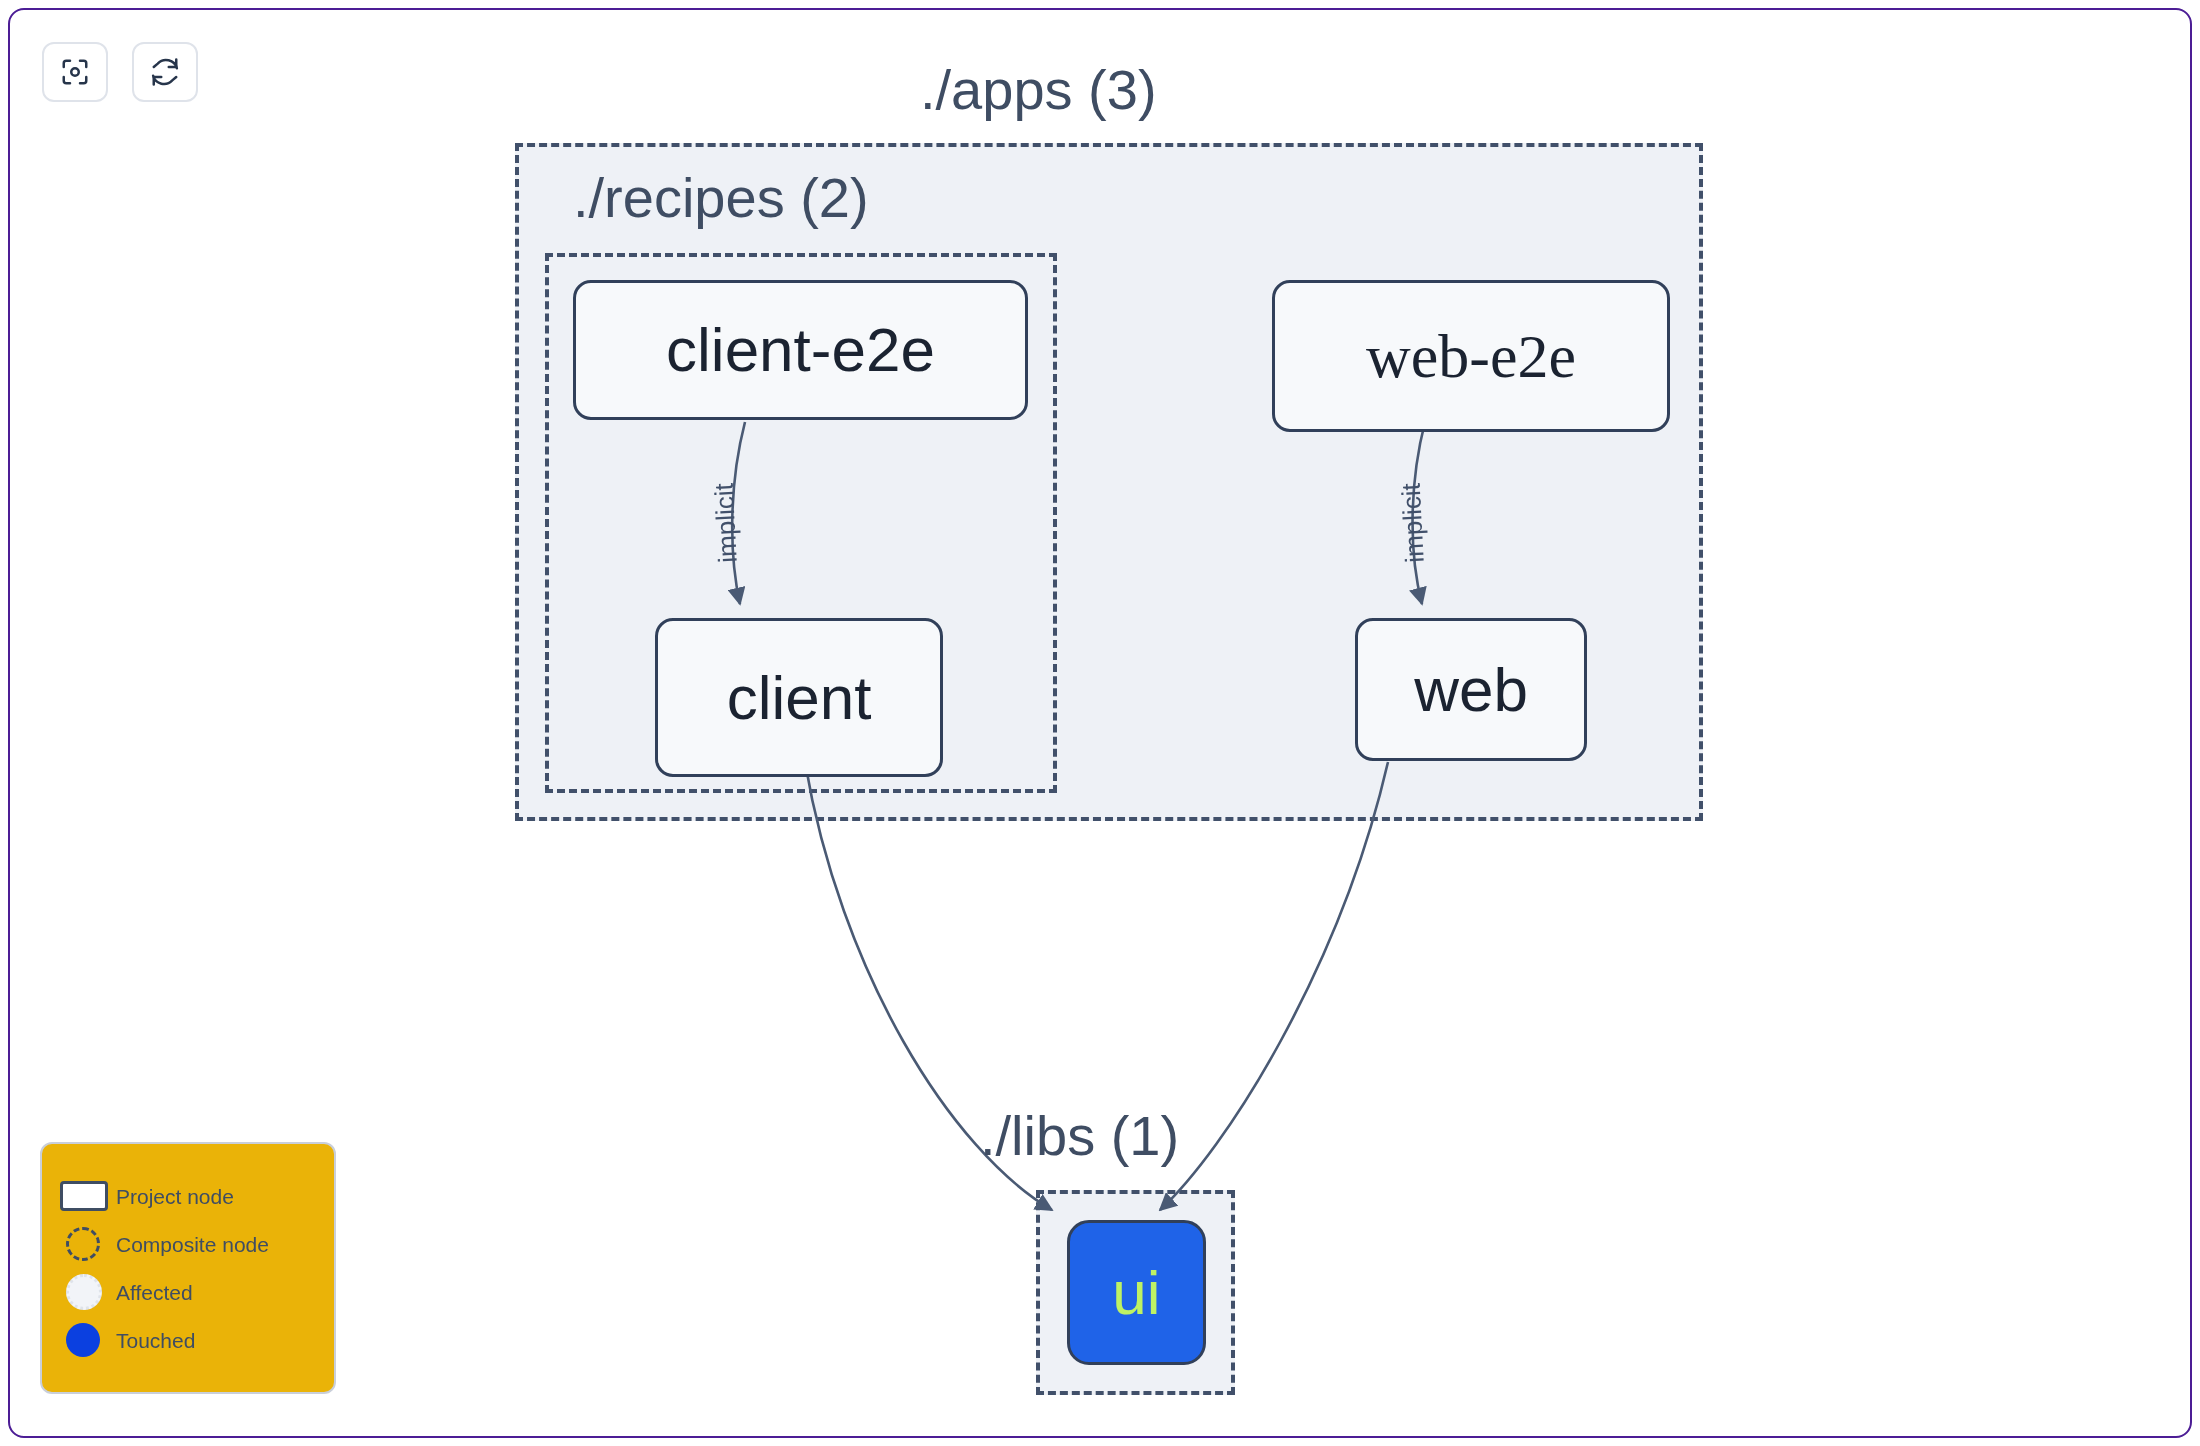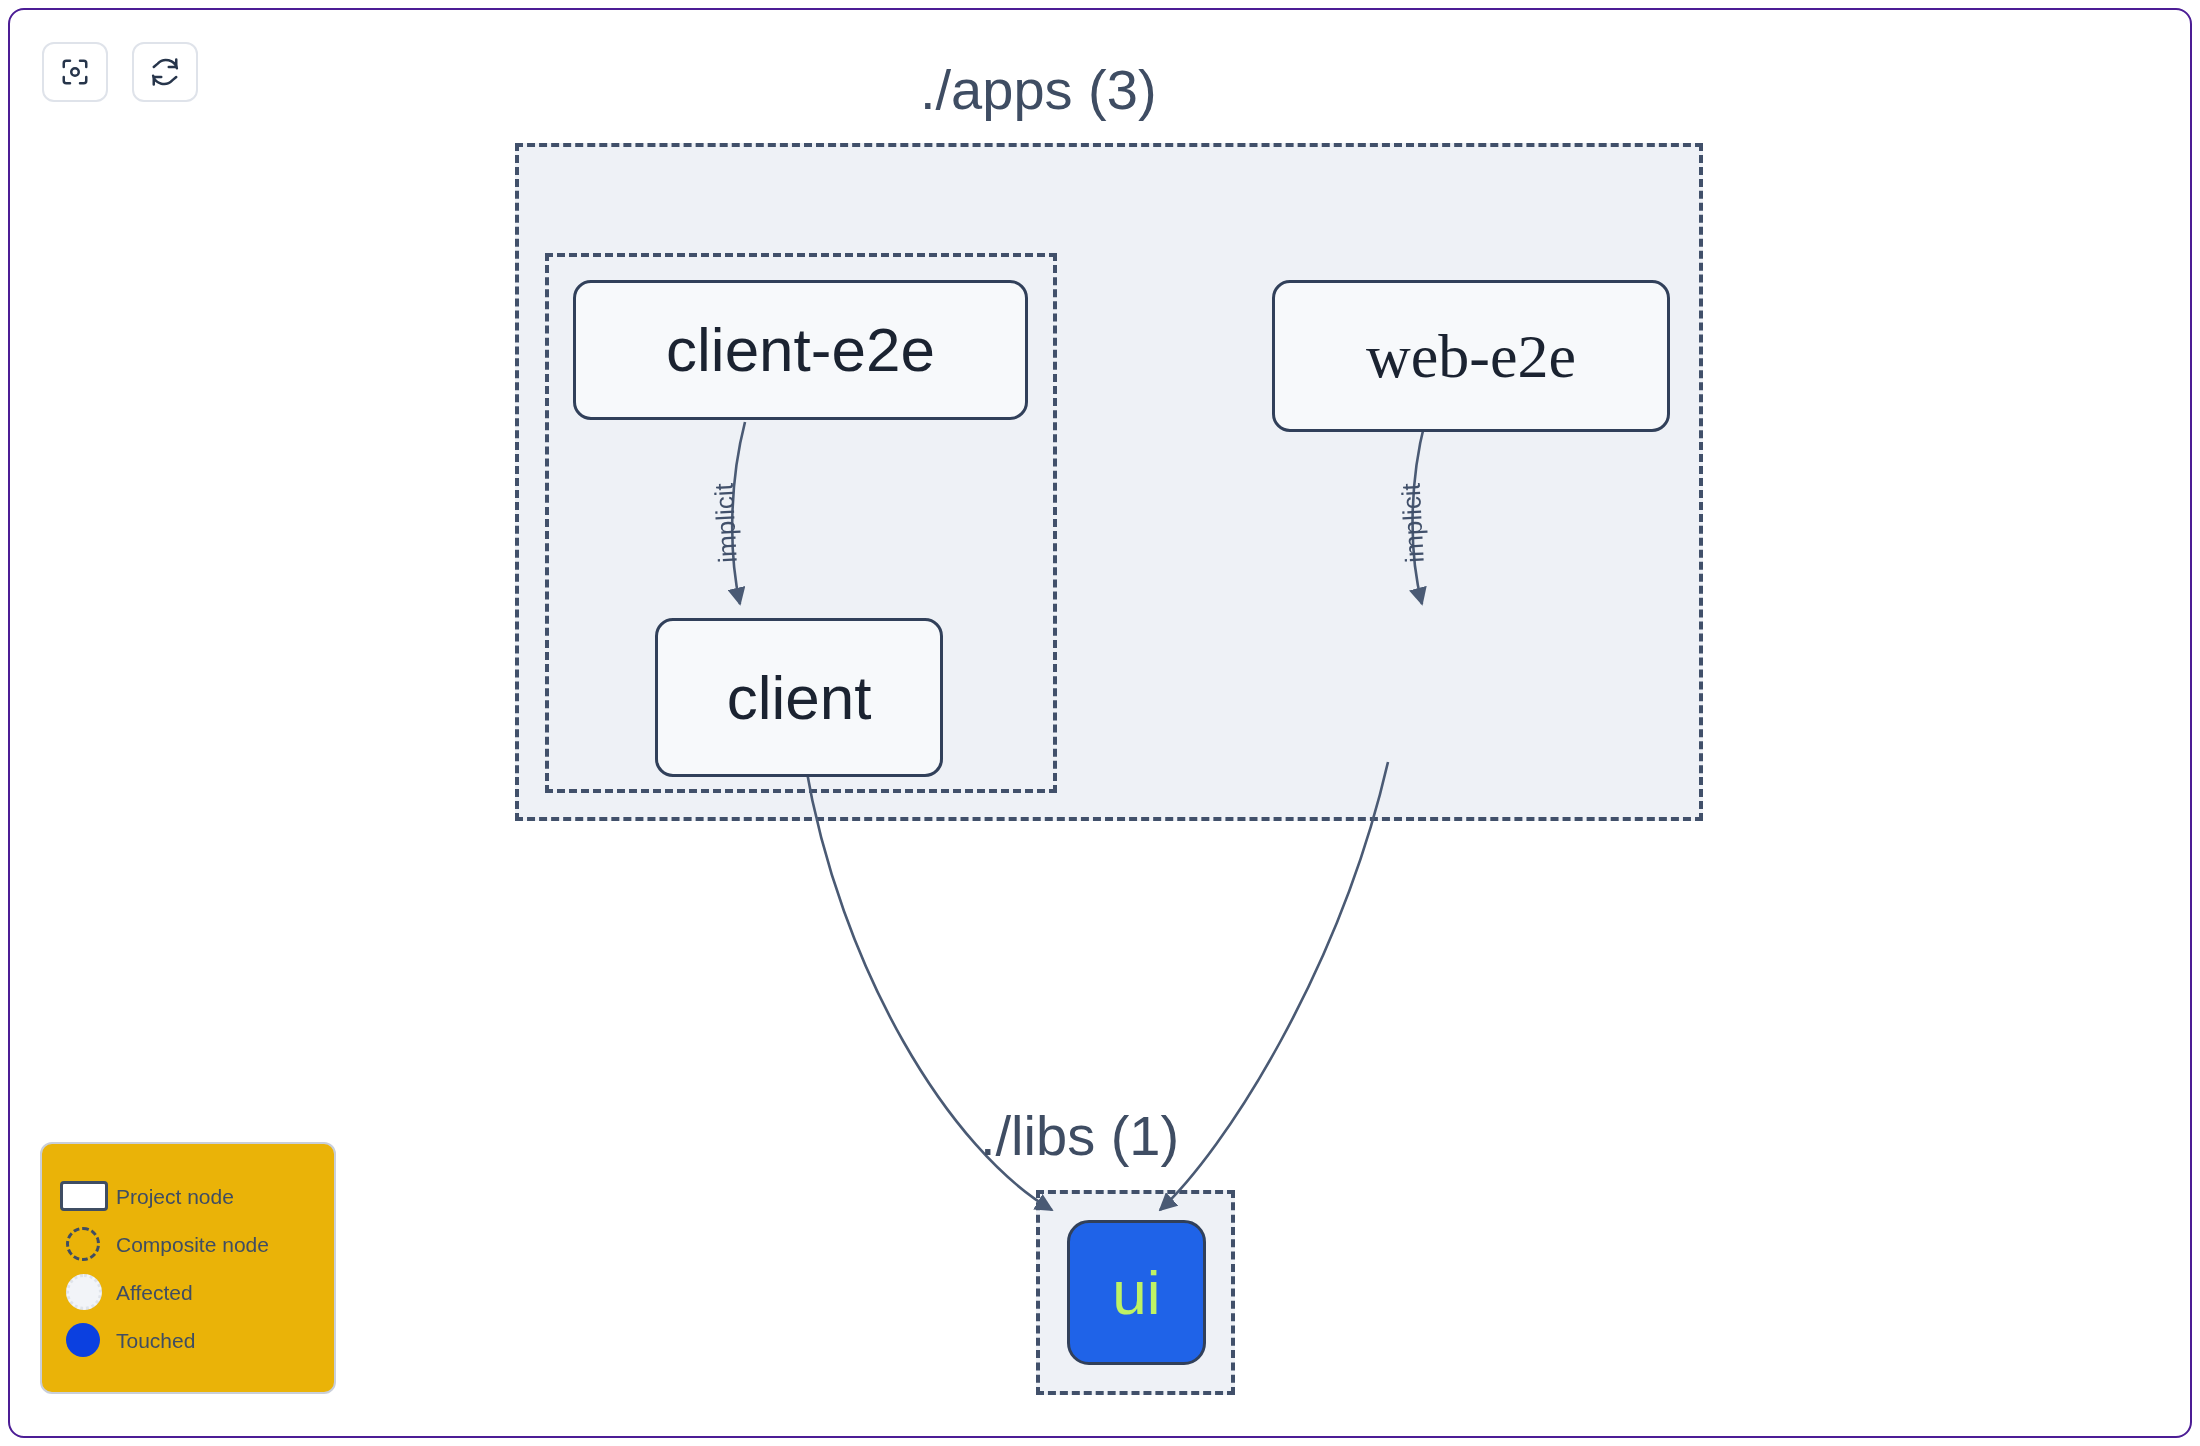--- a/index.html
+++ b/index.html
@@ -188,36 +188,40 @@
       </span>
     </div>
   </div>
 
   <div id="graph-canvas">
 
     <div class="composite" style="left:505px; top:133px; width:1188px; height:678px;"></div>
     <div class="composite-label" style="left:910px; top:52px;">./apps (3)</div>
 
     <div class="composite" style="left:535px; top:243px; width:512px; height:540px;"></div>
+    <div class="composite-label" style="left:563px; top:160px;">./recipes (2)</div>
 
     <div class="composite" style="left:1026px; top:1180px; width:199px; height:205px;"></div>
     <div class="composite-label" style="left:970px; top:1098px;">./libs (1)</div>
 
     <div class="node" style="left:563px; top:270px; width:455px; height:140px;">
       <span class="node-label">client-e2e</span>
     </div>
 
     <div class="node" style="left:645px; top:608px; width:288px; height:159px;">
       <span class="node-label">client</span>
     </div>
 
     <div class="node" style="left:1262px; top:270px; width:398px; height:152px;font-family:Liberation Serif, serif;">
       <span class="node-label">web-e2e</span>
     </div>
 
+    <div class="node" style="left:1345px; top:608px; width:232px; height:143px;">
+      <span class="node-label">web</span>
+    </div>
 
     <div class="node touched" style="left:1057px; top:1210px; width:139px; height:145px; border-radius:22px;">
       <span class="node-label">ui</span>
     </div>
 
     <div class="edge-label" style="left:676px; top:500px; transform:rotate(-93deg);">implicit</div>
     <div class="edge-label" style="left:1363px; top:500px; transform:rotate(-93deg);">implicit</div>
 
     <svg id="edge-layer" viewBox="0 0 2184 1430" preserveAspectRatio="none">
       <defs>

